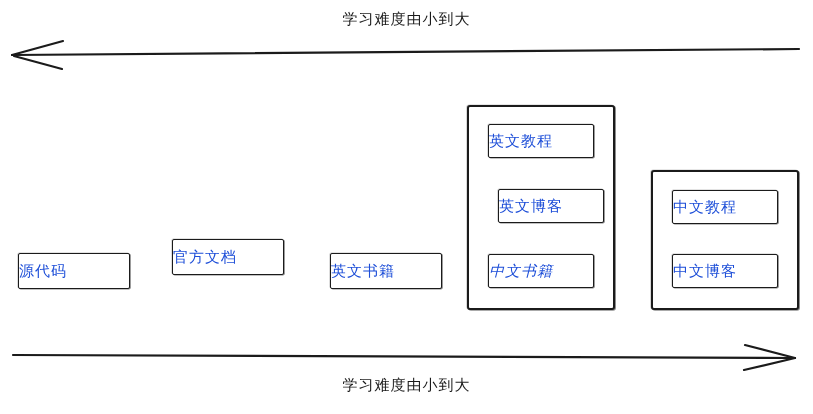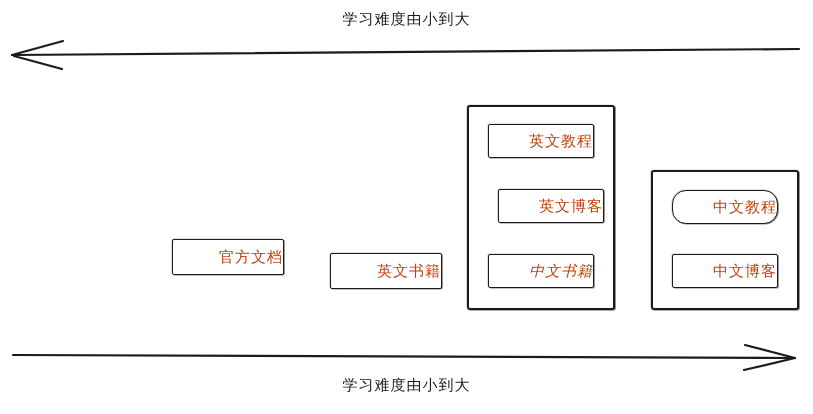--- a/index.html
+++ b/index.html
@@ -42,23 +42,23 @@
     top: 0;
     width: 813px;
     height: 414px;
     pointer-events: none;
   }
   .box {
     position: absolute;
     box-sizing: border-box;
     display: flex;
     align-items: center;
-    justify-content: flex-end;
+    justify-content: flex-start;
     font-size: 15px;
-    color: #c2410c;
+    color: #1d4ed8;
     letter-spacing: 1px;
     background: #ffffff;
   }
   .sketch-box {
     border: 1.6px solid #1b1b1b;
     border-radius: 2px;
     box-shadow: 0.8px 0.6px 0 rgba(30,30,30,0.55),
                 -0.6px -0.4px 0 rgba(30,30,30,0.25);
   }
   .group-box {
@@ -89,20 +89,23 @@
     <g stroke="#1b1b1b" fill="none" stroke-width="2.2" stroke-linecap="round">
       <path d="M13 355 L795 358"></path>
       <path d="M795 358 L745 345"></path>
       <path d="M795 358 L744 370"></path>
     </g>
   </svg>
 
   <div class="group-box" style="left:467px; top:105px; width:148px; height:205px;"></div>
   <div class="group-box" style="left:651px; top:170px; width:148px; height:140px;"></div>
 
+  <div class="box sketch-box" style="left:18px; top:253px; width:112px; height:36px;">
+    <span>源代码</span>
+  </div>
 
   <div class="box sketch-box" style="left:172px; top:239px; width:112px; height:36px;">
     <span>官方文档</span>
   </div>
 
   <div class="box sketch-box" style="left:330px; top:253px; width:112px; height:36px;">
     <span>英文书籍</span>
   </div>
 
   <div class="box sketch-box" style="left:488px; top:124px; width:106px; height:34px;">
@@ -110,21 +113,21 @@
   </div>
 
   <div class="box sketch-box" style="left:488px; top:189px; width:106px; height:34px;margin-left:10px;">
     <span>英文博客</span>
   </div>
 
   <div class="box sketch-box" style="left:488px; top:254px; width:106px; height:34px;font-style:italic;">
     <span>中文书籍</span>
   </div>
 
-  <div class="box sketch-box" style="left:672px; top:190px; width:106px; height:34px;border-radius:14px;">
+  <div class="box sketch-box" style="left:672px; top:190px; width:106px; height:34px;">
     <span>中文教程</span>
   </div>
 
   <div class="box sketch-box" style="left:672px; top:254px; width:106px; height:34px;">
     <span>中文博客</span>
   </div>
 
   <div class="label-text bottom-caption">学习难度由小到大</div>
 </div>
 

